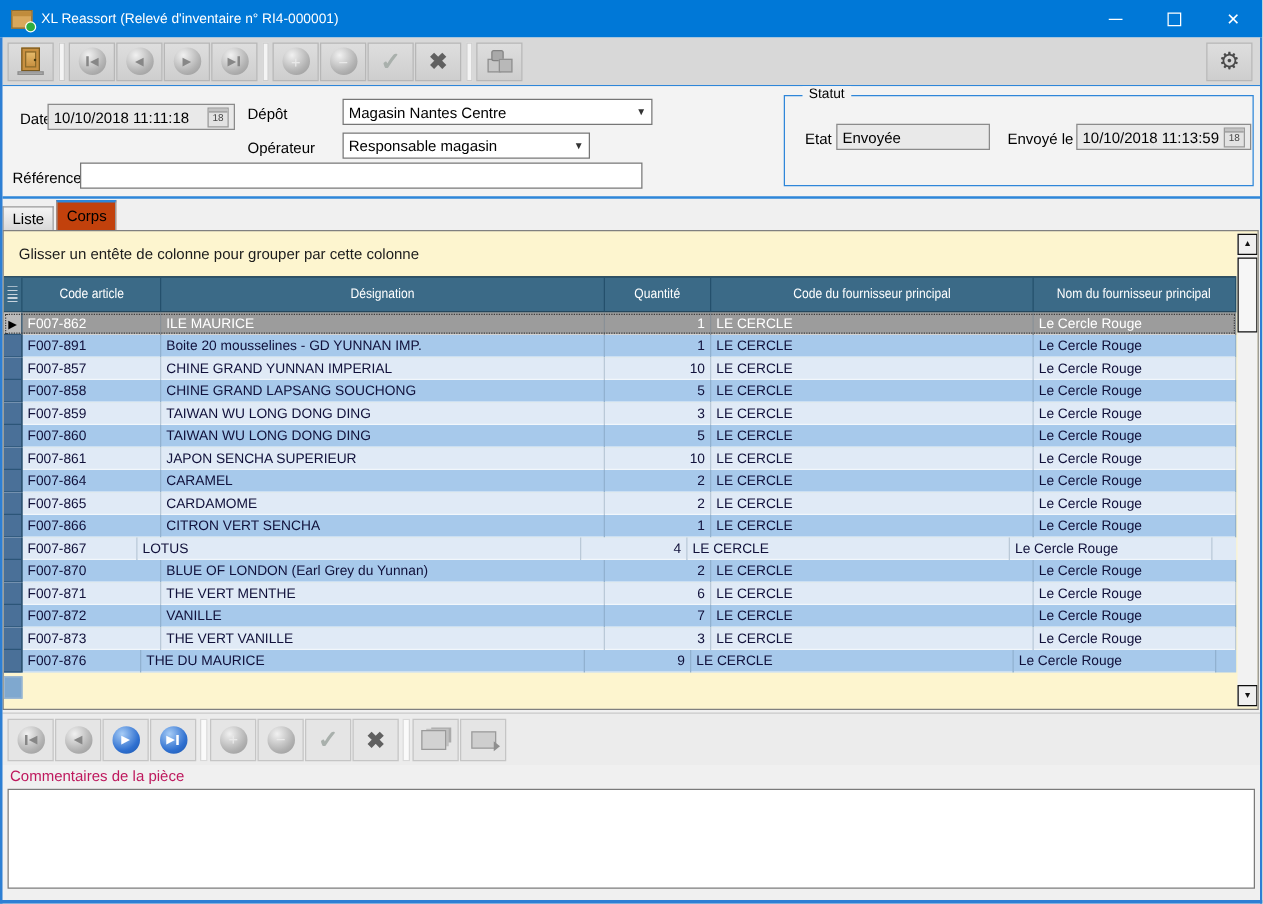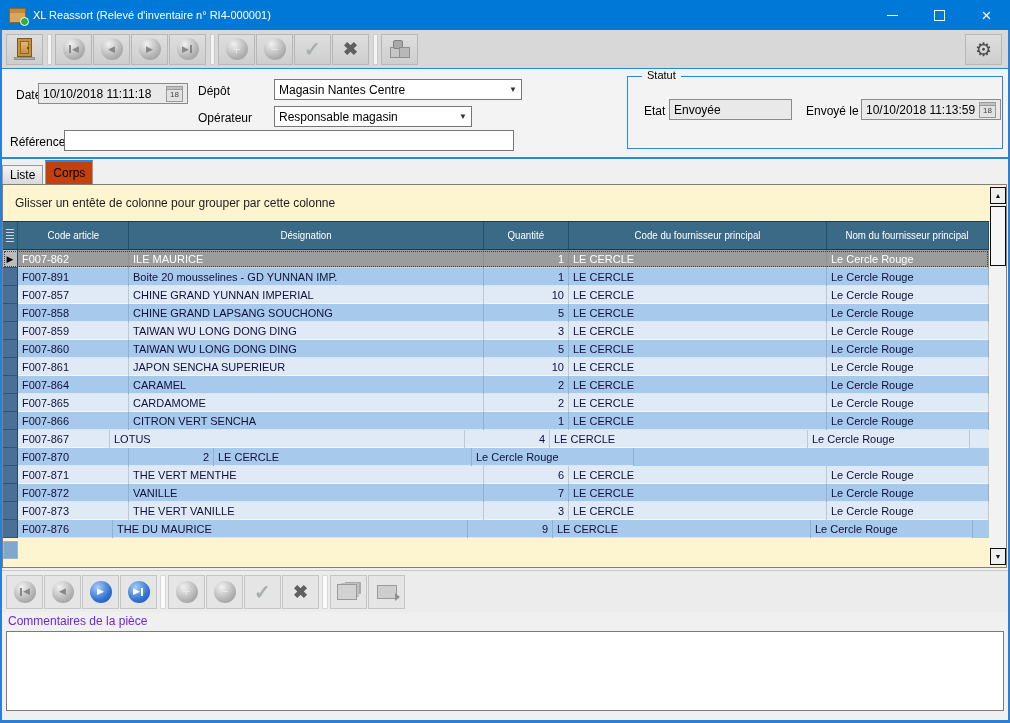--- a/index.html
+++ b/index.html
@@ -100,21 +100,21 @@
                   border-top:1px solid #c9c9c9;display:flex;align-items:center;padding:0 4px;box-sizing:border-box}
   .bbtn{width:37px;height:34px;background:#e5e5e5;border:1px solid #c5c5c5;box-sizing:border-box;
         display:flex;align-items:center;justify-content:center;margin-right:1px;flex:none}
   .bsep{width:6px;height:34px;background:#fafafa;border:1px solid #d8d8d8;box-sizing:border-box;margin:0 2px;flex:none}
   .cards{width:18px;height:14px;background:#d2d2d2;border:1px solid #9a9a9a;
          box-shadow:3px -2px 0 -1px #c0c0c0,6px -4px 0 -2px #ababab;margin-right:4px}
   .card-arrow{position:relative;width:18px;height:12px;background:#cecece;border:1px solid #9a9a9a}
   .card-arrow::after{content:"";position:absolute;right:-4px;bottom:-3px;width:0;height:0;
          border-left:5px solid #8f8f8f;border-top:4px solid transparent;border-bottom:4px solid transparent}
   
-  .comments-label{position:absolute;left:8px;top:614px;font-size:12px;color:#6d28d9}
+  .comments-label{position:absolute;left:8px;top:614px;font-size:12px;color:#be185d}
   .comments-box{position:absolute;left:6px;top:631px;width:998px;height:80px;background:#fff;
                 border:1px solid #7a7a7a;box-sizing:border-box;resize:none;outline:none;font-family:"Liberation Sans",sans-serif}
 </style>
 </head>
 <body>
 
 <div class="titlebar">
   <div class="app-icon"></div>
   <div class="title-text">XL Reassort (Relevé d'inventaire n° RI4-000001)</div>
   <div class="win-controls">
@@ -348,20 +348,21 @@
         <div class="cell mark"></div>
         <div class="cell" style="width: 92px;">F007-867</div>
         <div class="cell" style="width: 355px;">LOTUS</div>
         <div class="cell num" style="width: 85px;">4</div>
         <div class="cell" style="width: 258px;">LE CERCLE</div>
         <div class="cell" style="width: 162px;">Le Cercle Rouge</div>
       </div>
       <div class="grow bl" style="top: 263px;">
         <div class="cell mark"></div>
         <div class="cell" style="width: 111px;">F007-870</div>
+        <div class="cell" style="width: 355px;">BLUE OF LONDON (Earl Grey du Yunnan)</div>
         <div class="cell num" style="width: 85px;">2</div>
         <div class="cell" style="width: 258px;">LE CERCLE</div>
         <div class="cell" style="width: 162px;">Le Cercle Rouge</div>
       </div>
       <div class="grow lt" style="top: 281px;">
         <div class="cell mark"></div>
         <div class="cell" style="width: 111px;">F007-871</div>
         <div class="cell" style="width: 355px;">THE VERT MENTHE</div>
         <div class="cell num" style="width: 85px;">6</div>
         <div class="cell" style="width: 258px;">LE CERCLE</div>

